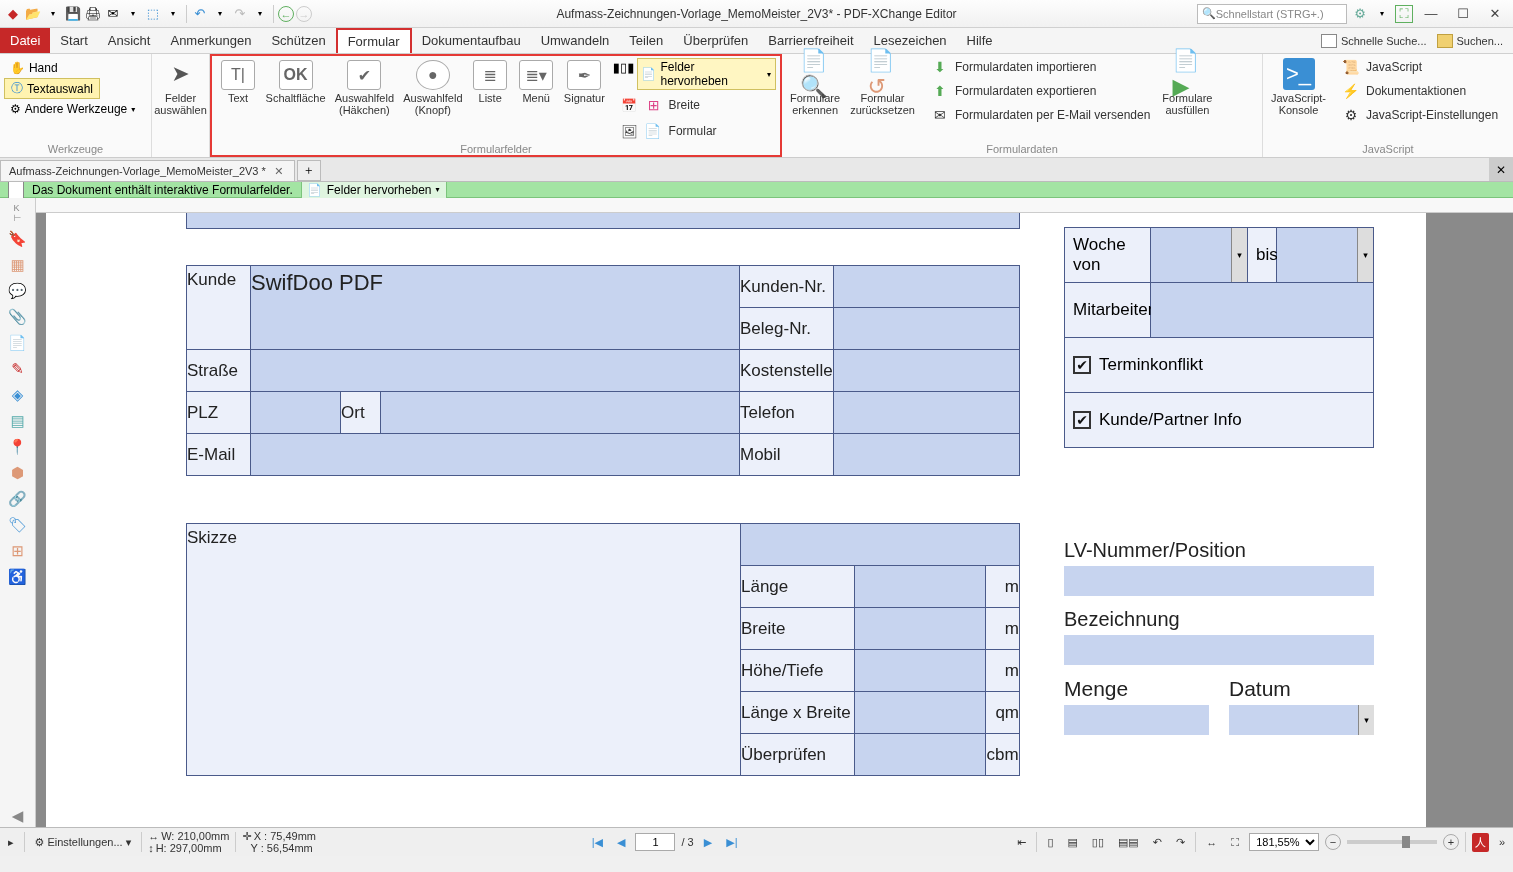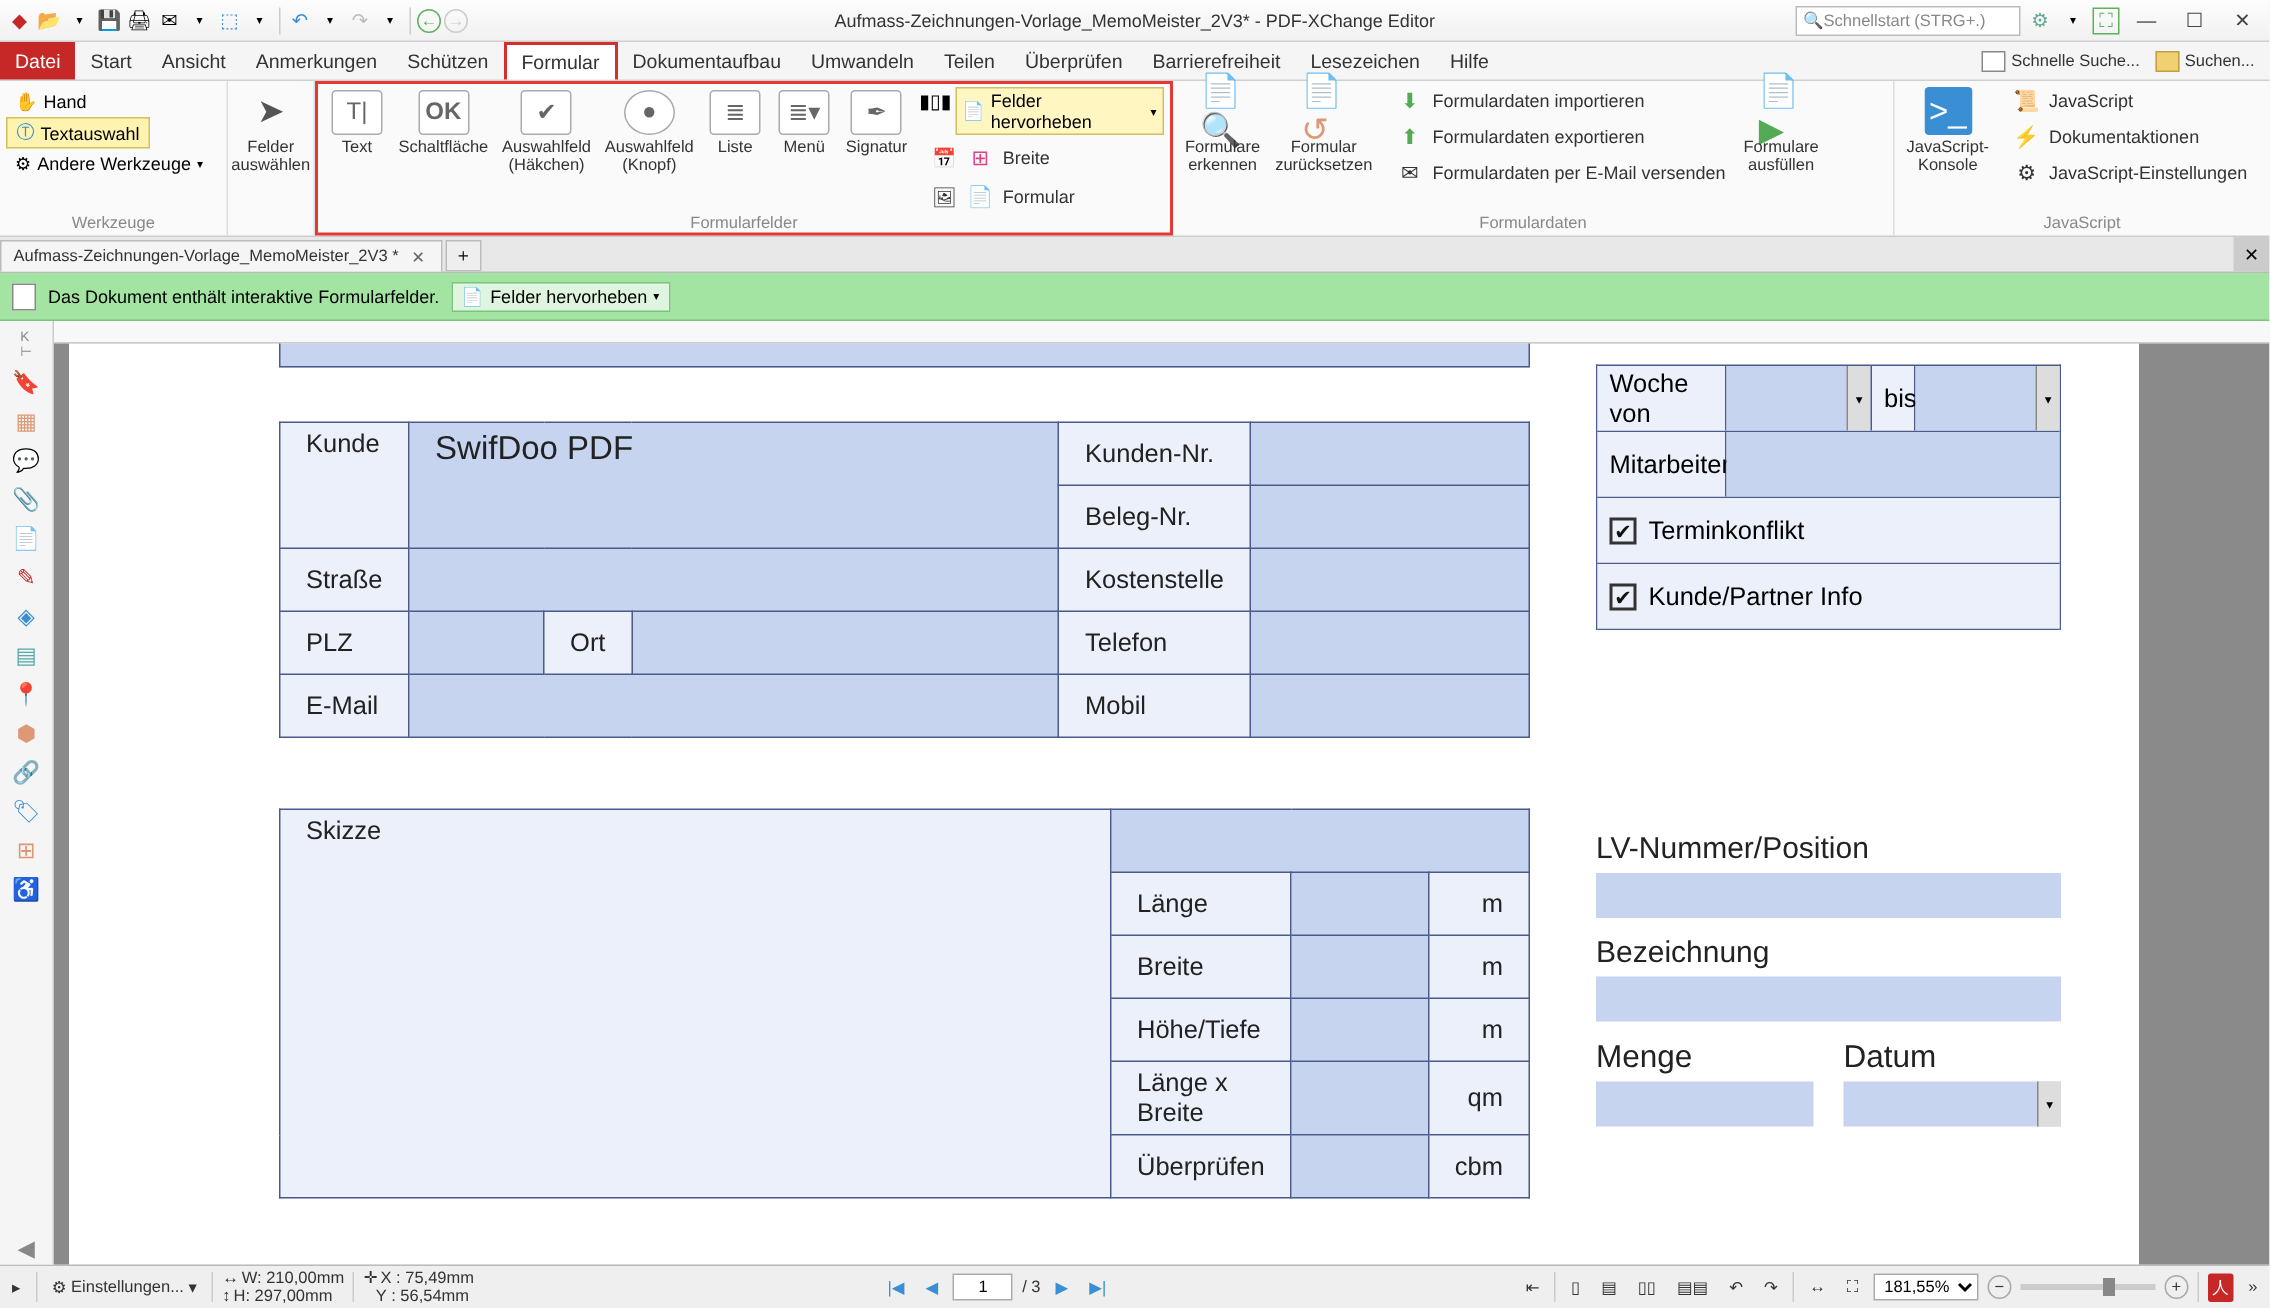--- a/index.html
+++ b/index.html
@@ -43,41 +43,41 @@
 .ico-box { width: 34px; height: 30px; border: 1px solid #aaa; background: #fff; display: flex; align-items: center; justify-content: center; font-size: 16px; color: #666; border-radius: 3px; }
 
 
 .tabstrip { height: 24px; background: #e8e8e8; border-bottom: 1px solid #bbb; display: flex; align-items: stretch; position: relative; }
 .doc-tab { background: #f5f5f5; border: 1px solid #bbb; border-bottom: none; padding: 0 8px; display: flex; align-items: center; gap: 6px; font-size: 11px; color: #333; margin-top: 2px; }
 .tab-close { width: 14px; height: 14px; display: flex; align-items: center; justify-content: center; font-size: 11px; color: #666; cursor: pointer; }
 .tab-add { width: 24px; display: flex; align-items: center; justify-content: center; border: 1px solid #bbb; margin-left: 2px; margin-top: 2px; background: #eee; cursor: pointer; }
 .tab-strip-close { width: 24px; margin-left: auto; display: flex; align-items: center; justify-content: center; background: #ccc; cursor: pointer; }
 
 
-.infobar { height: 32px; background: #a3e4a3; display: flex; align-items: center; gap: 8px; padding: 0 8px; border-bottom: 1px solid #7bc47b; font-size: 12px; }
+.infobar { height: 16px; background: #a3e4a3; display: flex; align-items: center; gap: 8px; padding: 0 8px; border-bottom: 1px solid #7bc47b; font-size: 12px; }
 .infobar .doc-ico { width: 16px; height: 18px; background: #fff; border: 1px solid #888; }
 .infobar .felder-btn { background: #dff5df; border: 1px solid #7bc47b; padding: 2px 6px; display: flex; align-items: center; gap: 4px; cursor: pointer; }
 
 
 .main { display: flex; height: 629px; }
 .left-panel { width: 36px; background: #f5f5f5; border-right: 1px solid #ccc; display: flex; flex-direction: column; align-items: center; padding-top: 4px; gap: 4px; }
 .lp-ico { width: 22px; height: 22px; display: flex; align-items: center; justify-content: center; font-size: 15px; cursor: pointer; }
 .ruler-top { height: 15px; background: #f8f8f8; border-bottom: 1px solid #ccc; }
 .canvas { flex: 1; background: #8a8a8a; position: relative; overflow: hidden; }
 .canvas-inner { position: absolute; left: 10px; top: -4px; width: 1380px; }
 .page { background: #fff; width: 1380px; position: relative; }
 .form-strip { position: absolute; left: 140px; top: 0; width: 834px; height: 20px; background: #c7d4ef; border: 1px solid #4a5a8a; }
 .tbl { position: absolute; border-collapse: collapse; }
-.tbl td { border: 1px solid #4a5a8a; padding: 4px 17px; font-size: 17px; color: #222; vertical-align: middle; }
+.tbl td { border: 1px solid #4a5a8a; padding: 4px 0; font-size: 17px; color: #222; vertical-align: middle; }
 .tbl td.lbl { background: #ecf0fa; }
 .tbl td.fld { background: #c7d4ef; }
 .cust-table { left: 140px; top: 56px; width: 834px; }
 .cust-table td { height: 42px; }
 .right-meta { position: absolute; left: 1018px; top: 18px; width: 310px; }
-.rm-row { display: flex; align-items: center; border-bottom: 1px solid #4a5a8a; height: 44px; font-size: 17px; }
+.rm-row { display: flex; align-items: center; border-bottom: 1px solid #4a5a8a; height: 55px; font-size: 17px; }
 .rm-lbl { background: #ecf0fa; padding: 0 8px; flex: 0 0 auto; height: 100%; display: flex; align-items: center; border-right: 1px solid #4a5a8a; }
 .rm-fld { background: #c7d4ef; flex: 1; height: 100%; }
 .rm-chk { display: flex; align-items: center; gap: 8px; background: #ecf0fa; height: 100%; width: 100%; padding: 0 8px; }
 .chkbox { width: 18px; height: 18px; border: 2px solid #333; display: flex; align-items: center; justify-content: center; font-size: 14px; color: #111; }
 .skizze-table { left: 140px; top: 314px; width: 834px; }
 .skizze-table td { height: 42px; }
 .rm2 { position: absolute; left: 1018px; top: 330px; width: 310px; }
 .rm2-title { font-size: 20px; color: #222; margin-bottom: 4px; }
 .rm2-fld { background: #c7d4ef; height: 30px; width: 310px; margin-bottom: 12px; }
 .rm2-split { display: flex; gap: 20px; }

